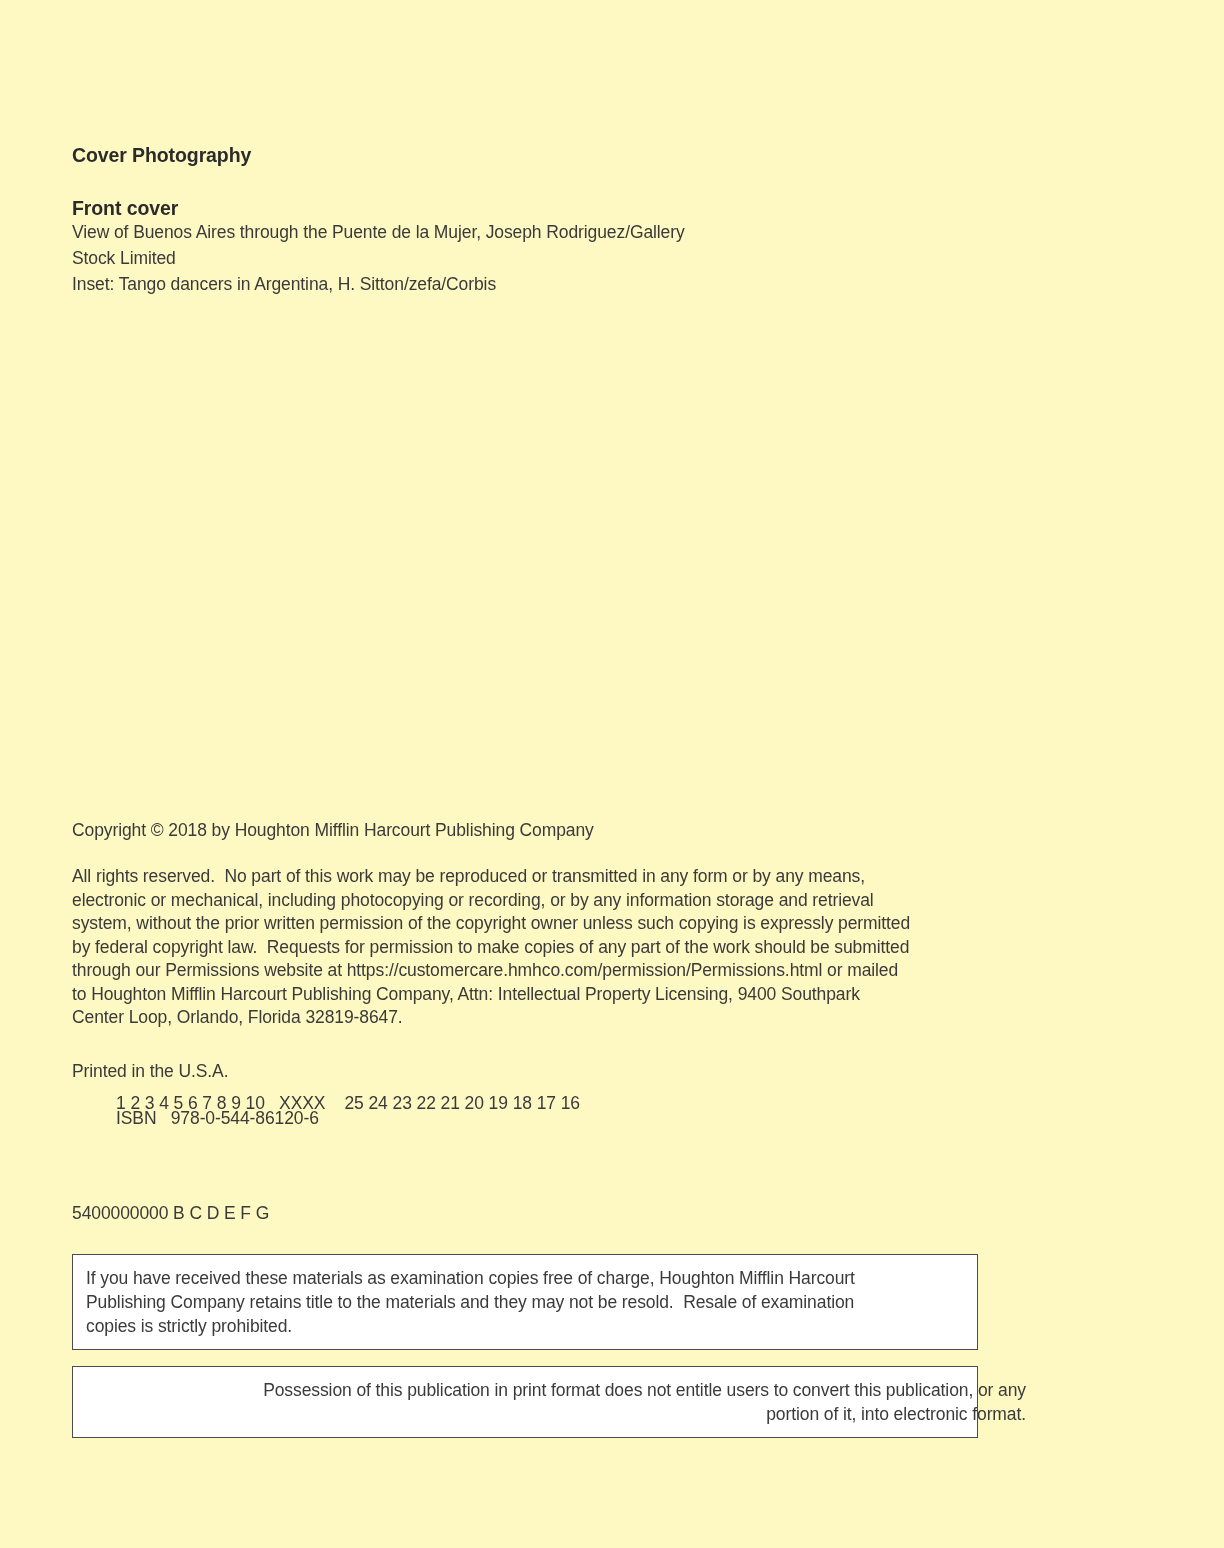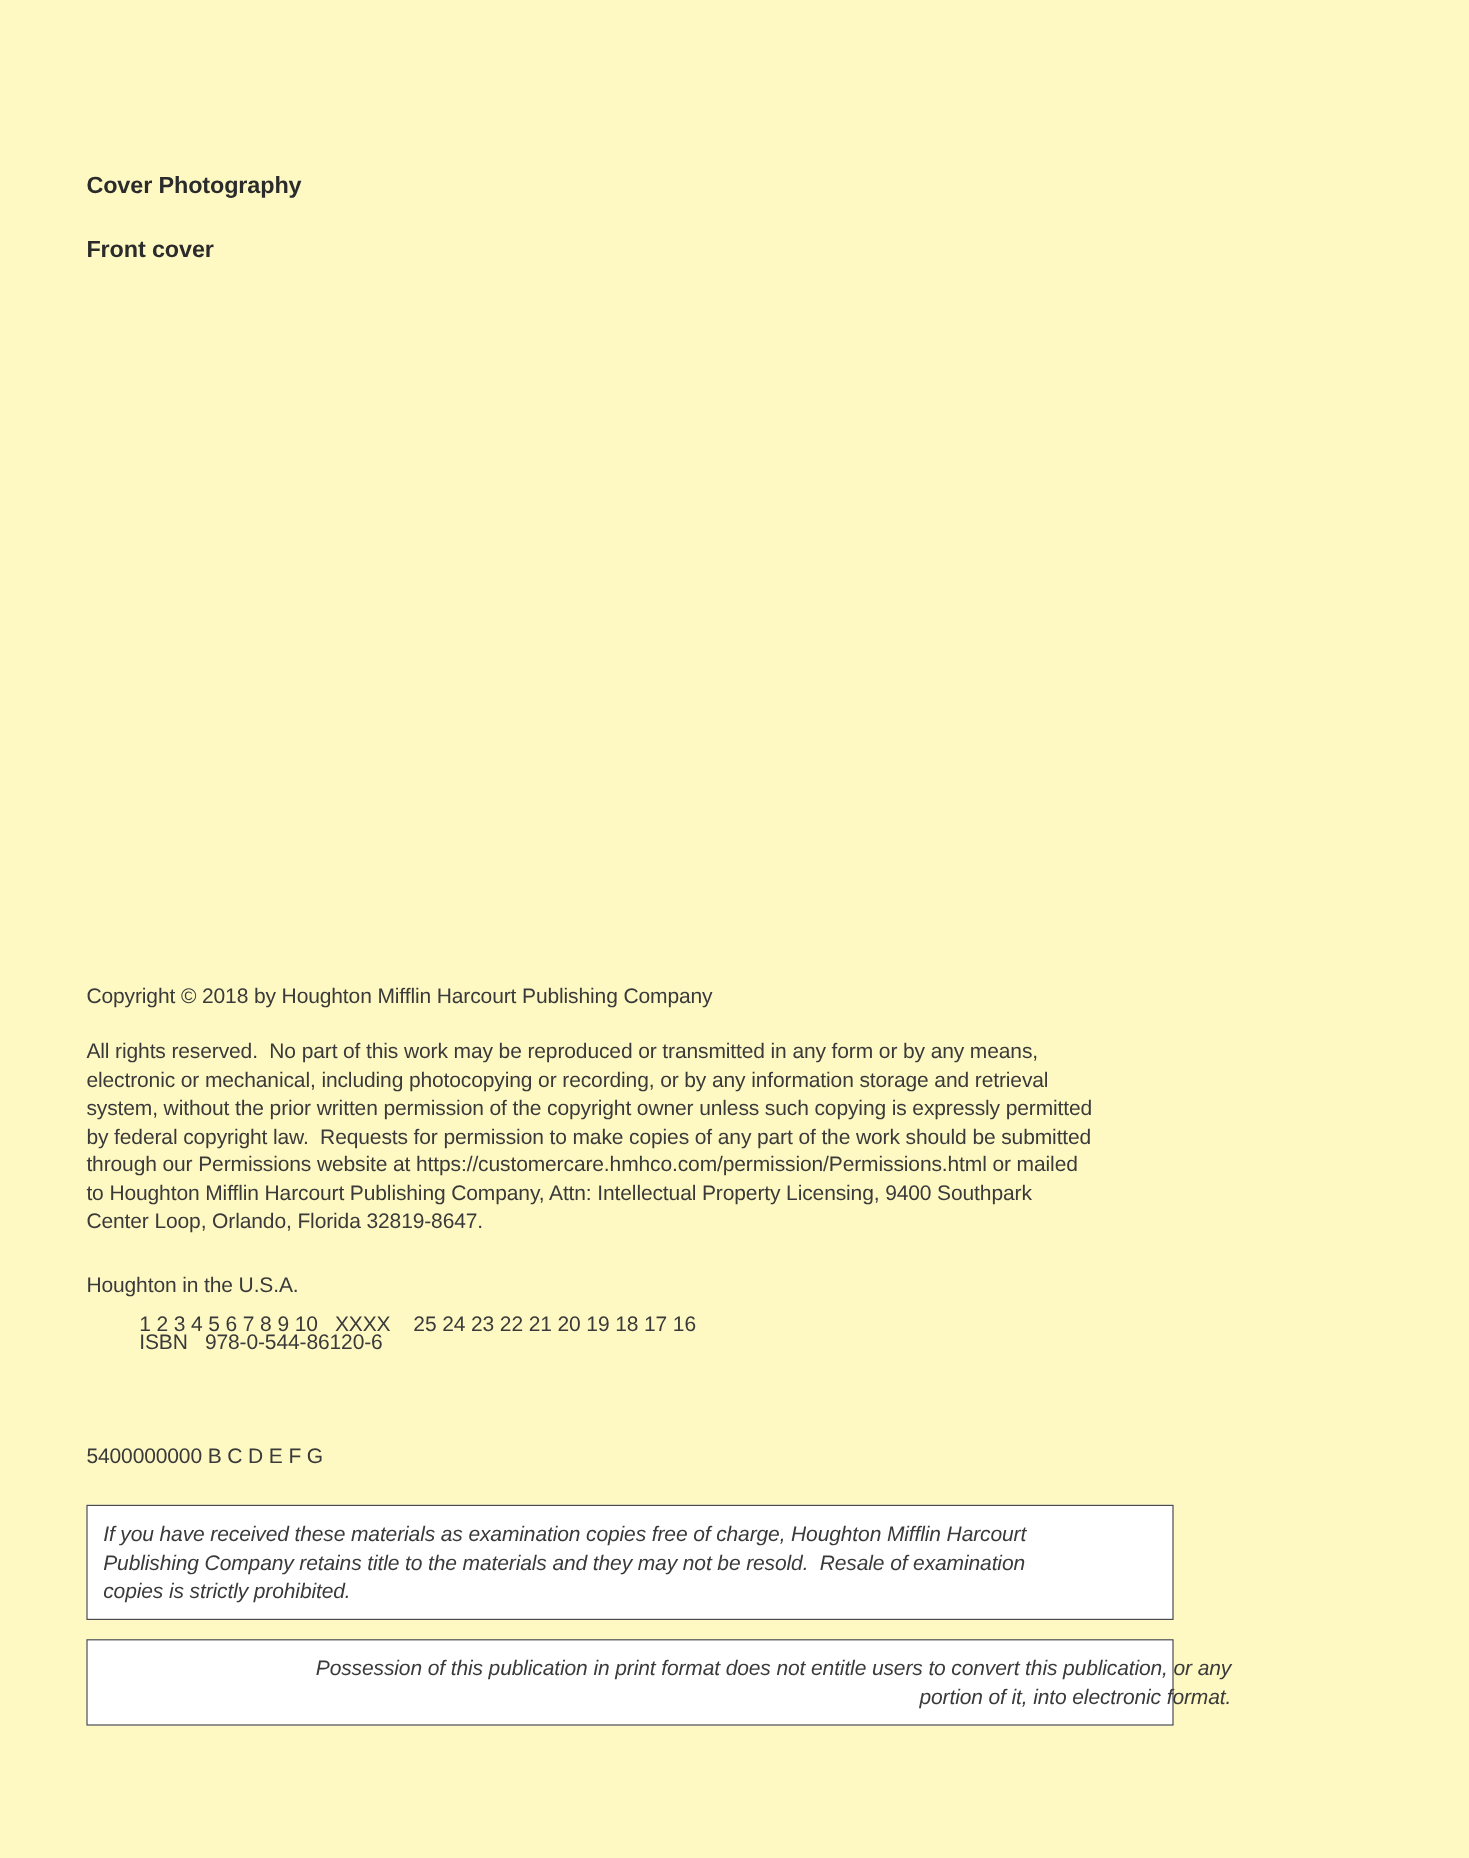--- a/index.html
+++ b/index.html
@@ -48,44 +48,46 @@
     left: 72px;
     width: 906px;
     box-sizing: border-box;
     border: 1.5px solid #4c4c4e;
     padding: 11px 13px;
     background: #ffffff;
   }
   .notice-box .body-text {
     position: static;
     line-height: 24px;
-    font-style: italic;
   }
 </style>
 </head>
 <body>
 
 <div class="page">
 
   <div class="heading" style="top: 144px;">Cover Photography</div>
 
   <div class="heading" style="top: 197px;">Front cover</div>
 
+  <div class="body-text multiline credits" style="top: 220px;">View of Buenos Aires through the Puente de la Mujer, Joseph Rodriguez/Gallery
+Stock Limited
+Inset: Tango dancers in Argentina, H. Sitton/zefa/Corbis</div>
 
   <div class="body-text" style="top: 819px;">Copyright © 2018 by Houghton Mifflin Harcourt Publishing Company</div>
 
   <div class="body-text multiline" style="top: 865px;">All rights reserved.  No part of this work may be reproduced or transmitted in any form or by any means,
 electronic or mechanical, including photocopying or recording, or by any information storage and retrieval
 system, without the prior written permission of the copyright owner unless such copying is expressly permitted
 by federal copyright law.  Requests for permission to make copies of any part of the work should be submitted
 through our Permissions website at https://customercare.hmhco.com/permission/Permissions.html or mailed
 to Houghton Mifflin Harcourt Publishing Company, Attn: Intellectual Property Licensing, 9400 Southpark
 Center Loop, Orlando, Florida 32819-8647.</div>
 
-  <div class="body-text" style="top: 1060px;">Houghton in the U.S.A.</div>
+  <div class="body-text" style="top: 1060px;">Printed in the U.S.A.</div>
 
   <div class="body-text singleline-pre" style="top: 1107px;">ISBN   978-0-544-86120-6</div>
 
   <div class="body-text singleline-pre" style="top: 1092px;">1 2 3 4 5 6 7 8 9 10   XXXX    25 24 23 22 21 20 19 18 17 16</div>
 
   <div class="body-text" style="top: 1202px;">5400000000 B C D E F G</div>
 
   <div class="notice-box" style="top: 1254px;">
     <div class="body-text multiline">If you have received these materials as examination copies free of charge, Houghton Mifflin Harcourt
 Publishing Company retains title to the materials and they may not be resold.  Resale of examination

